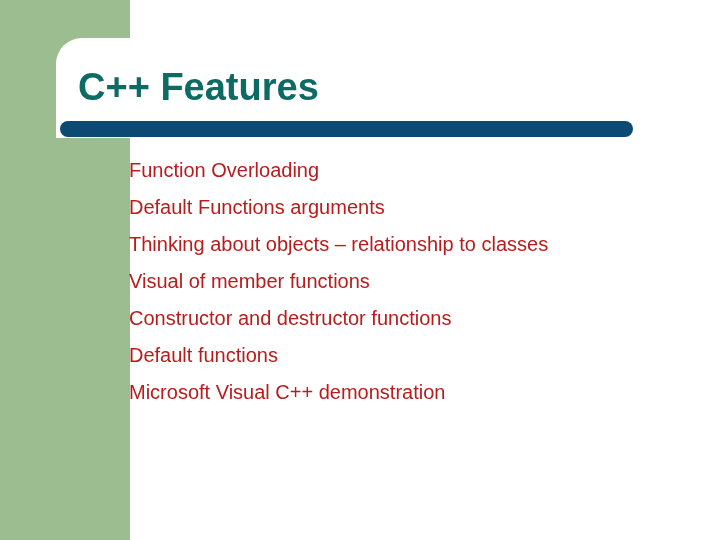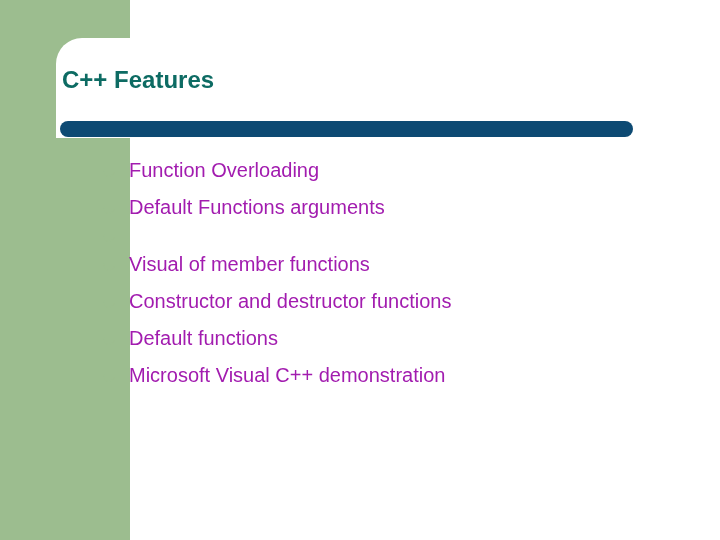--- a/index.html
+++ b/index.html
@@ -23,23 +23,23 @@
     position: absolute;
     left: 56px;
     top: 38px;
     width: 220px;
     height: 100px;
     background: #ffffff;
     border-top-left-radius: 26px;
   }
   .title {
     position: absolute;
-    left: 62px;
+    left: 78px;
     top: 66px;
-    font-size: 24px;
+    font-size: 38px;
     font-weight: bold;
     color: #0d6b63;
   }
   .title-bar {
     position: absolute;
     left: 60px;
     top: 121px;
     width: 573px;
     height: 16px;
     background: #0d4a73;
@@ -48,21 +48,21 @@
   .content {
     position: absolute;
     left: 103px;
     top: 156px;
     width: 560px;
   }
   .bullet-item {
     display: flex;
     align-items: center;
     margin-bottom: 8px;
-    color: #a21caf;
+    color: #b91c1c;
     font-size: 20px;
     line-height: 1.45;
   }
   .bullet-icon {
     width: 12px;
     height: 12px;
     border: 1.5px solid #9cbd8f;
     border-top-color: transparent;
     border-right-color: transparent;
     border-radius: 50%;
@@ -84,20 +84,21 @@
   <div class="bullet-item">
     <span class="bullet-icon"></span>
     <span>Function Overloading</span>
   </div>
   <div class="bullet-item">
     <span class="bullet-icon"></span>
     <span>Default Functions arguments</span>
   </div>
   <div class="bullet-item">
     <span class="bullet-icon"></span>
+    <span>Thinking about objects – relationship to classes</span>
   </div>
   <div class="bullet-item">
     <span class="bullet-icon"></span>
     <span>Visual of member functions</span>
   </div>
   <div class="bullet-item">
     <span class="bullet-icon"></span>
     <span>Constructor and destructor functions</span>
   </div>
   <div class="bullet-item">

